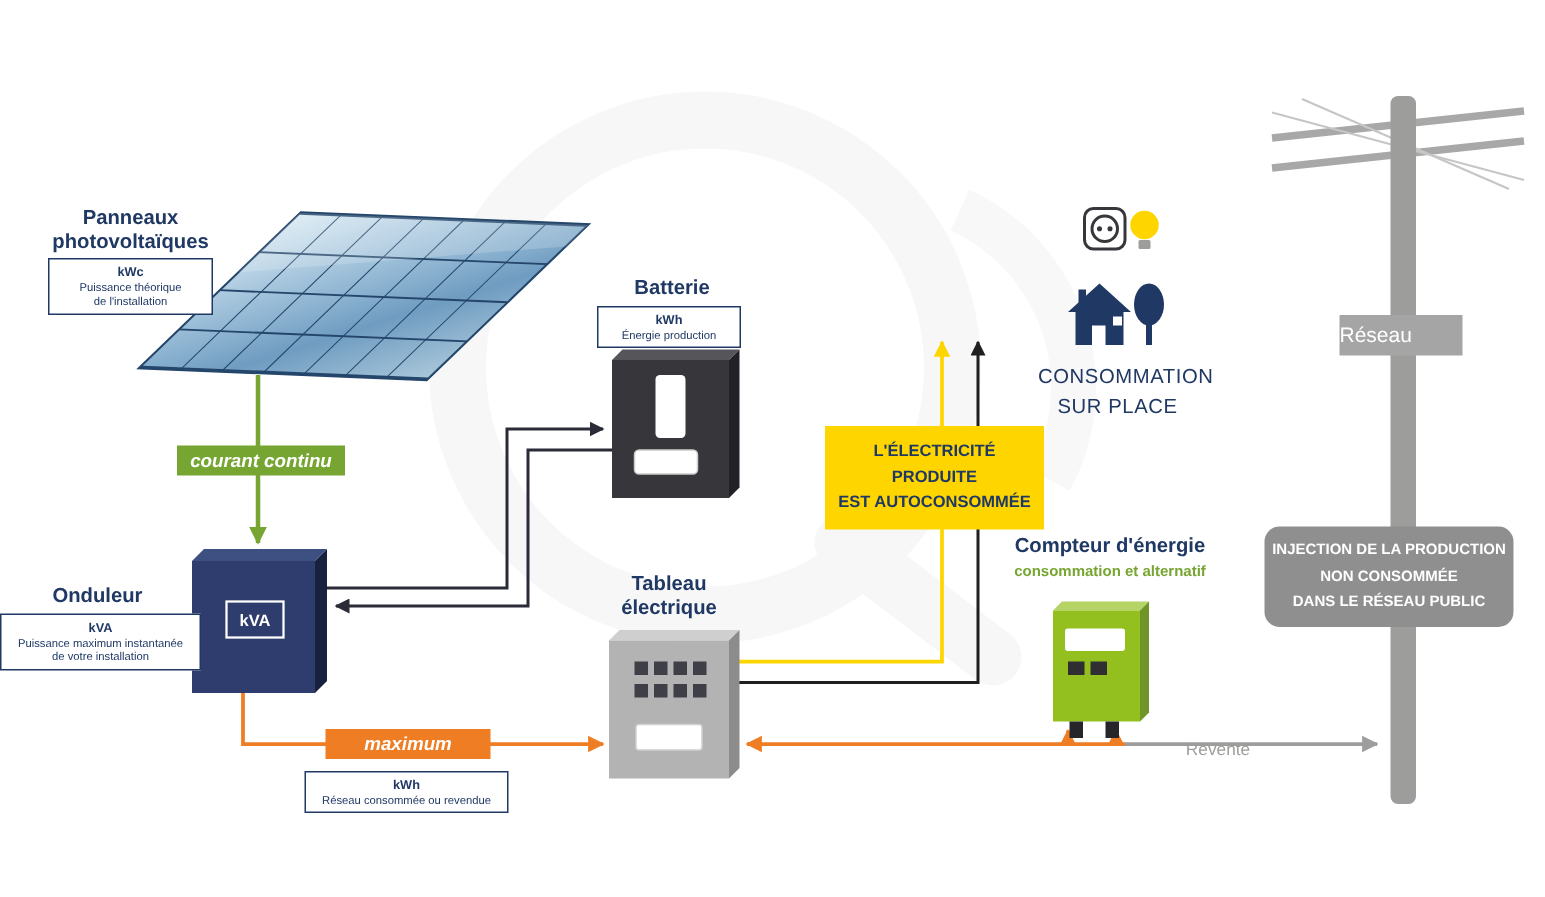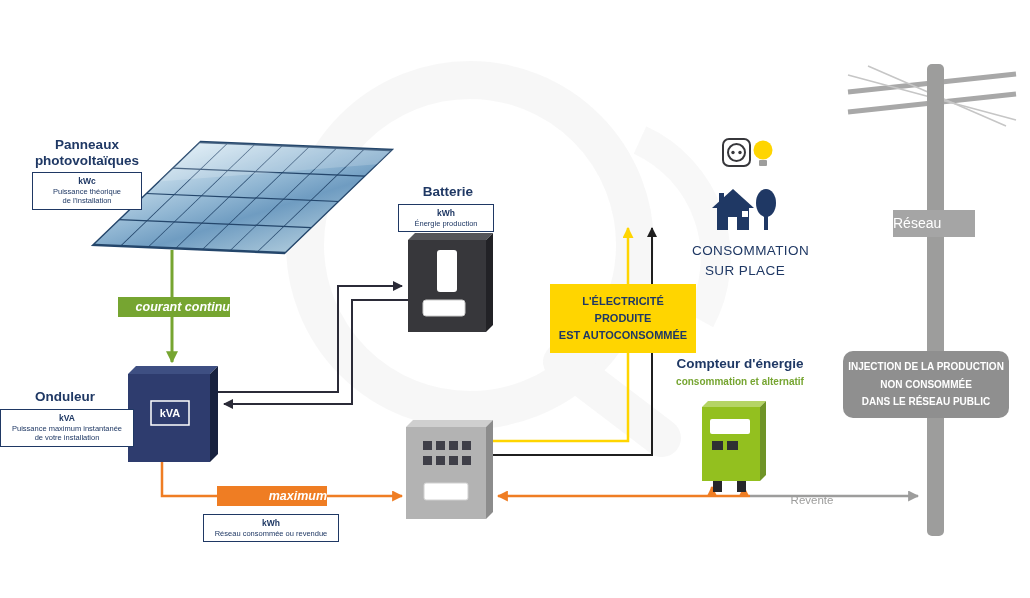--- a/index.html
+++ b/index.html
@@ -6,21 +6,21 @@
   .stage { position:relative; width:1030px; height:598px; background:#ffffff;
            font-family:"Liberation Sans", sans-serif; overflow:hidden; }
   .abs { position:absolute; }
   .preline { white-space:pre-line; }
   .title { color:#1f3864; font-weight:bold; font-size:13.5px; text-align:center; line-height:1.15; }
   .spec { background:#ffffff; border:1px solid #1f3864; color:#1f3864; text-align:center;
           padding:3px 2px; box-sizing:border-box; }
   .spec .u { font-weight:bold; font-size:8.5px; line-height:1.25; }
   .spec .d { font-size:7.5px; line-height:1.3; }
   .flow-label { color:#ffffff; font-style:italic; font-weight:bold; font-size:12.5px;
-                text-align:right; height:20px; line-height:20px; }
+                text-align:center; height:20px; line-height:20px; }
   .dc { background:#76a531; }
   .ac { background:#ef7d23; }
   .yellow-box { background:#ffd500; color:#1f3864; font-weight:bold; font-size:11px;
                 text-align:center; padding:9px 4px; line-height:1.55; box-sizing:border-box; }
   .conso { color:#1f3864; font-size:13.5px; letter-spacing:0.4px; text-align:center; line-height:1.45; }
   .subtitle-green { color:#76a531; font-weight:bold; font-size:10px; text-align:center; }
   .gray-box { background:#8f8f8f; color:#ffffff; font-weight:bold; font-size:10px;
               text-align:center; line-height:1.75; padding:7px 2px; box-sizing:border-box;border-radius:10px; }
   .reseau-label { background:#a5a5a5; color:#ffffff; font-size:14px; 
                   height:27px; line-height:27px; }
@@ -182,20 +182,22 @@
 de votre installation</div>
   </div>
 
   <div class="abs title" style="left:398px; top:184px; width:100px;">Batterie</div>
 
   <div class="abs spec" style="left:398px; top:204px; width:96px;">
     <div class="u">kWh</div>
     <div class="d">Énergie production</div>
   </div>
 
+  <div class="abs title preline" style="left:396px; top:381px; width:100px;">Tableau
+électrique</div>
 
   <div class="abs flow-label ac" style="left:217px; top:486px; width:110px;">maximum alternatif</div>
 
   <div class="abs spec" style="left:203px; top:514px; width:136px;">
     <div class="u">kWh</div>
     <div class="d">Réseau consommée ou revendue</div>
   </div>
 
   <div class="abs conso preline" style="left:692px; top:241px; width:106px;">CONSOMMATION
 SUR PLACE</div>

